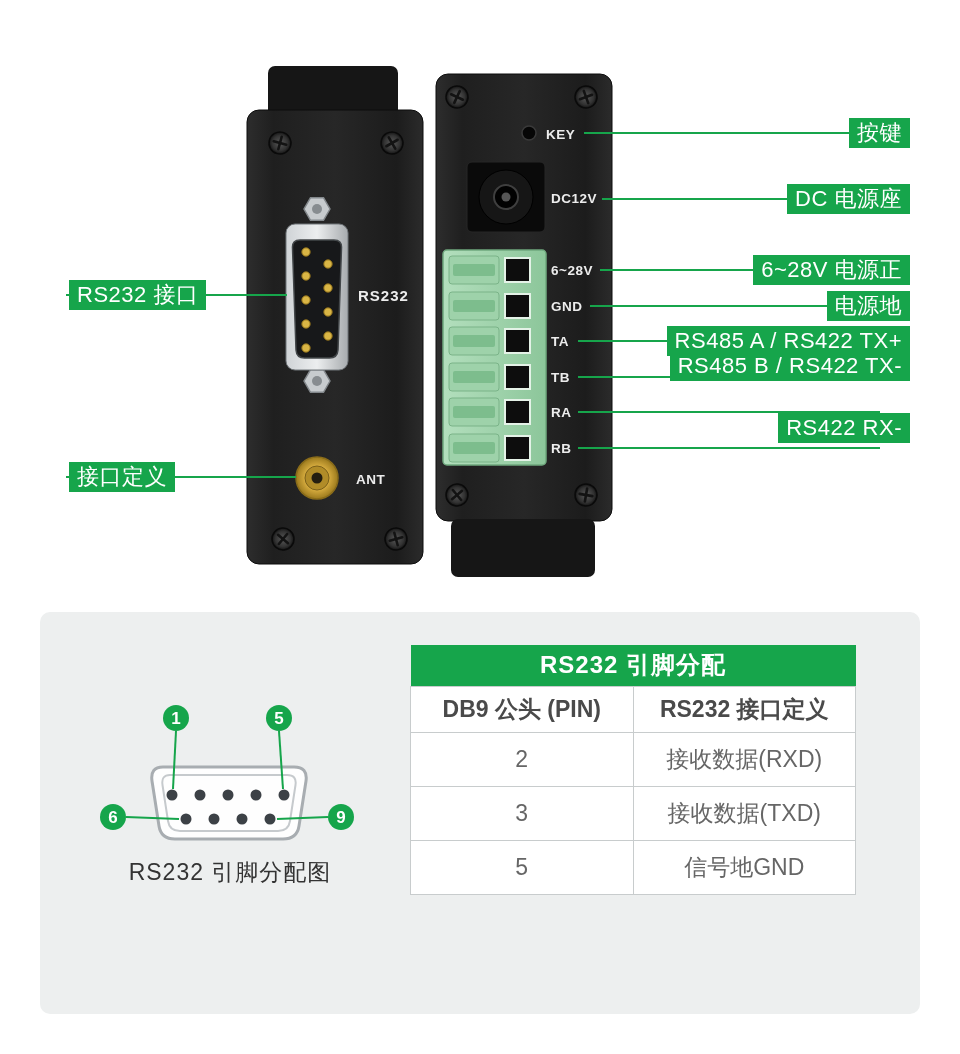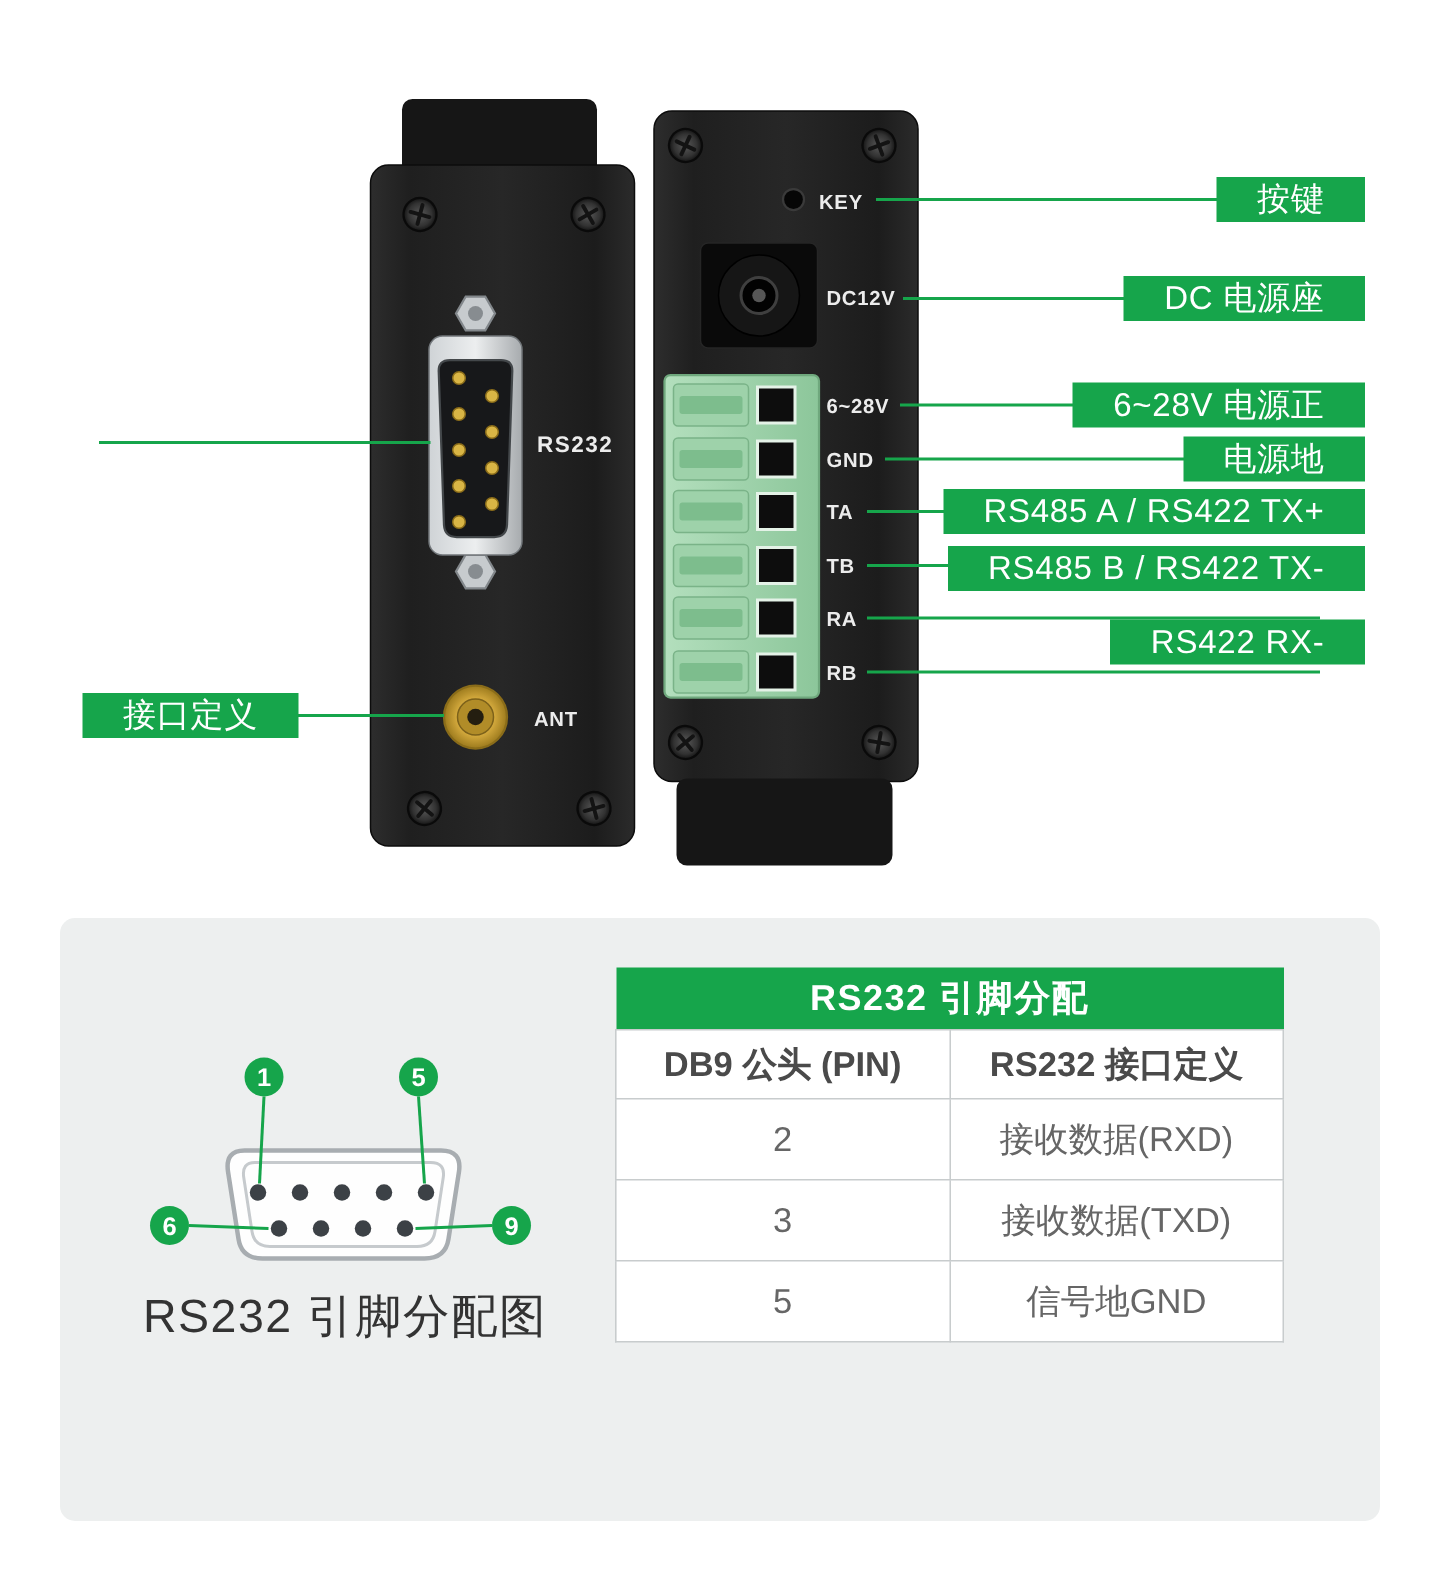--- a/index.html
+++ b/index.html
@@ -1,27 +1,27 @@
 <!DOCTYPE html>
 <html style="--green: #16a54b; --panel: #edefef;"><head>
 <meta charset="utf-8">
 <style>
   :root { --green:#16a54b; --panel:#edefef; }
   * { box-sizing:border-box; margin:0; padding:0; }
   body { background:#fff; font-family:"Liberation Sans","DejaVu Sans",sans-serif; }
   .page { position:relative; width:960px; height:1054px; background:#fff; overflow:hidden; }
   .scene { position:absolute; left:0; top:0; }
   .callout { position:absolute; background:var(--green); color:#fff; font-size:22px;
-             line-height:22px; padding:4px 27px; white-space:nowrap; letter-spacing:.5px; }
+             line-height:22px; padding:4px 8px; white-space:nowrap; letter-spacing:.5px;margin-left:14px; }
   .callout.r { right:50px; }
   .panel { position:absolute; left:40px; top:612px; width:880px; height:402px;
            background:var(--panel); border-radius:10px; }
   .db9-svg { position:absolute; left:75px; top:695px; }
   .diagram-caption { position:absolute; left:85px; top:857px; width:290px; text-align:center;
-                     font-size:31px; color:#333; letter-spacing:1px; }
+                     font-size:23px; color:#333; letter-spacing:1px; }
   .pin-table { position:absolute; left:410px; top:645px; width:446px;
                border-collapse:collapse; table-layout:fixed; }
   .pin-table th, .pin-table td { border:1px solid #c8cccd; text-align:center; vertical-align:middle; }
   .tbl-title { background:var(--green); color:#fff; font-size:24px; font-weight:bold;
                height:41px; border:none !important; letter-spacing:1px;margin-top:44px; }
   .col-h { background:#fff; color:#4a4a4a; font-size:23px; font-weight:bold; height:46px;margin-top:26px; }
   .pin-table td { background:#fff; color:#666; font-size:23px; height:54px; }
   .devlbl { font-weight:bold; fill:#ececec; font-size:13.5px; letter-spacing:.5px; }
   .devlbl-big { font-weight:bold; fill:#ececec; font-size:15px; letter-spacing:1px; }
   .pinnum { font-weight:bold; fill:#fff; font-size:17px; text-anchor:middle; }
@@ -166,27 +166,28 @@
       <line x1="602" y1="199" x2="880" y2="199"></line>
       <line x1="600" y1="270" x2="880" y2="270"></line>
       <line x1="590" y1="306" x2="880" y2="306"></line>
       <line x1="578" y1="341" x2="880" y2="341"></line>
       <line x1="578" y1="377" x2="880" y2="377"></line>
       <line x1="578" y1="412" x2="880" y2="412"></line>
       <line x1="578" y1="448" x2="880" y2="448"></line>
     </g>
   </svg>
 
+  <div class="callout" style="left:55px; top:280px">RS232 接口</div>
   <div class="callout" style="left:55px; top:462px">接口定义</div>
   <div class="callout r" style="top:118px">按键</div>
   <div class="callout r" style="top:184px">DC 电源座</div>
   <div class="callout r" style="top:255px">6~28V 电源正</div>
   <div class="callout r" style="top:291px">电源地</div>
   <div class="callout r" style="top:326px">RS485 A / RS422 TX+</div>
-  <div class="callout r" style="top:364px">RS485 B / RS422 TX-</div>
+  <div class="callout r" style="top:351px">RS485 B / RS422 TX-</div>
   <div class="callout r" style="top:413px">RS422 RX-</div>
 
   <div class="panel"></div>
 
   <svg class="db9-svg" width="310" height="170" viewBox="0 0 310 170">
     <path d="M 88 72 L 219 72 Q 233 72 231 86 L 224 131 Q 222 144 208 144 L 100 144 Q 86 144 84 131 L 77 86 Q 75 72 88 72 Z" fill="#fefefe" stroke="#a8adb1" stroke-width="3"></path>
     <path d="M 95 80 L 212 80 Q 222 80 220.5 90 L 215 126 Q 213.5 136 203 136 L 105 136 Q 94.5 136 93 126 L 87.5 90 Q 86 80 95 80 Z" fill="none" stroke="#c6cacd" stroke-width="2"></path>
     <g fill="#3c4146">
       <circle cx="97" cy="100" r="5.5"></circle>
         <circle cx="125" cy="100" r="5.5"></circle>

